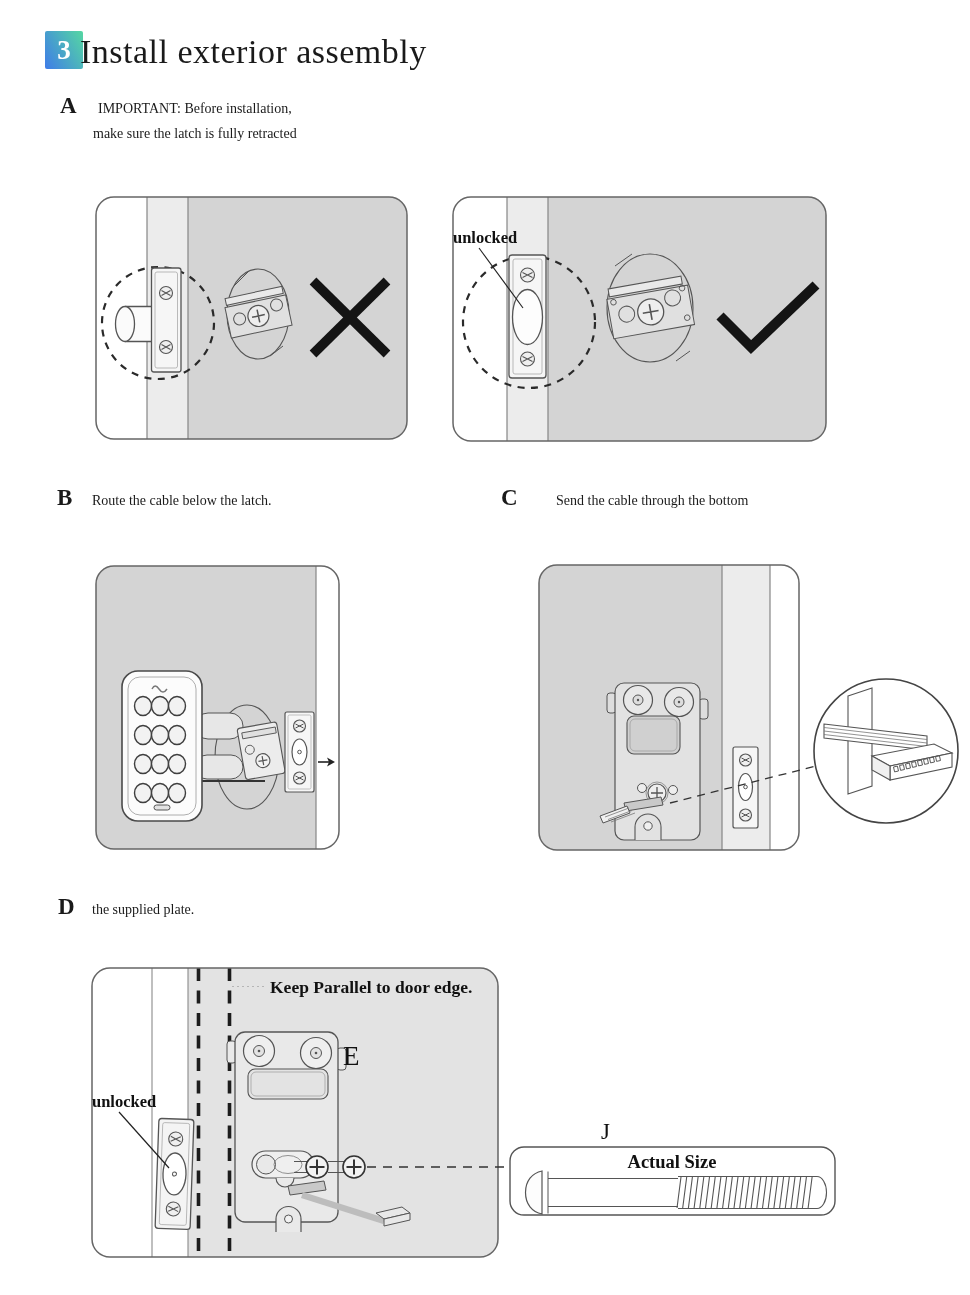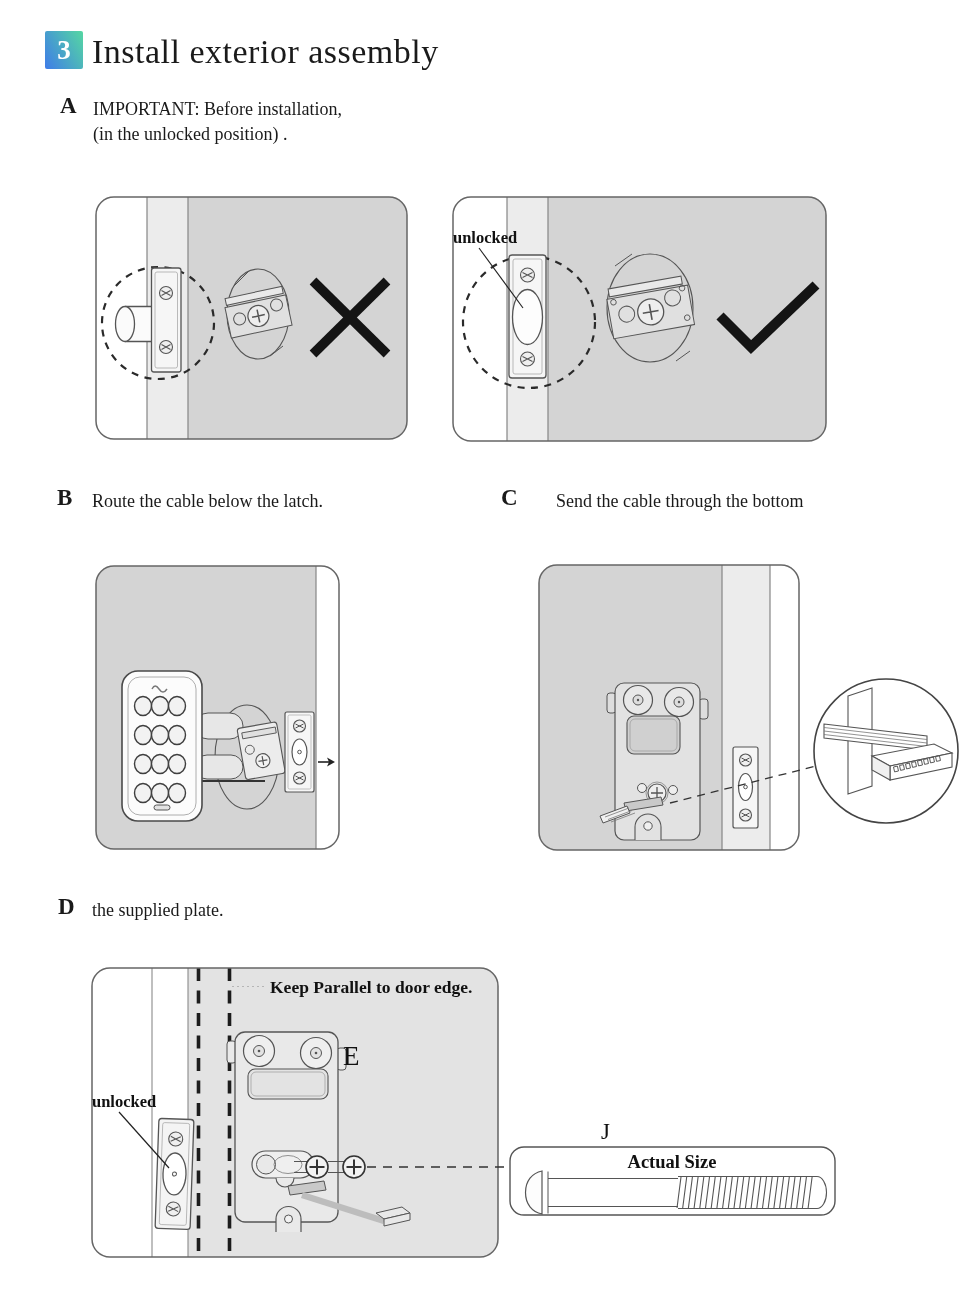--- a/index.html
+++ b/index.html
@@ -2,37 +2,37 @@
 <html style="--badge-start: #3f7ce8; --badge-end: #55d7a2; --door-face: #d4d4d4; --door-face-light: #e3e3e3; --door-edge: #ececec; --ink: #1a1a1a;"><head>
 <meta charset="utf-8">
 <style>
   html,body{margin:0;padding:0;background:#fff;}
   body{width:970px;height:1295px;position:relative;overflow:hidden;
        font-family:"Liberation Serif",serif;color:#1a1a1a;}
   .abs{position:absolute;}
   #badge{left:45px;top:31px;width:38px;height:38px;border-radius:2px;
          background:linear-gradient(60deg,var(--badge-start,#3f7ce8),var(--badge-end,#55d7a2));
          color:#fff;font-size:27px;font-weight:bold;display:flex;align-items:center;justify-content:center;}
-  #title{left:92px;top:33px;font-size:34px;letter-spacing:0.5px;}
+  #title{left:80px;top:33px;font-size:34px;letter-spacing:0.5px;}
   .sec-label{font-size:23px;font-weight:bold;}
-  .sec-text{font-size:18px;line-height:24.5px;}
+  .sec-text{font-size:14px;line-height:24.5px;text-align:center;}
   svg{position:absolute;display:block;}
   svg text{font-family:"Liberation Serif",serif;}
   .ltxt{font-size:16.5px;font-weight:bold;fill:#111;}
 </style>
 </head>
 <body>
 
 <div id="badge" class="abs">3</div>
 <div id="title" class="abs">Install exterior assembly</div>
 
 <div class="abs sec-label" style="left:60px;top:93px">A</div>
 <div class="abs sec-text" style="left:93px;top:97px">
   <div>IMPORTANT: Before installation,</div>
-  <div>(in the unlocked position) .</div>
+  <div>make sure the latch is fully retracted</div>
 </div>
 
 <svg style="left:95px;top:196px" width="313" height="244" viewBox="0 0 313 244">
   <defs>
       <clipPath id="pa1">
         <rect x="1" y="1" width="311" height="242" rx="18"></rect>
       </clipPath>
     </defs>
   <g clip-path="url(#pa1)">
     <rect x="0" y="0" width="313" height="244" fill="#ffffff"></rect>

